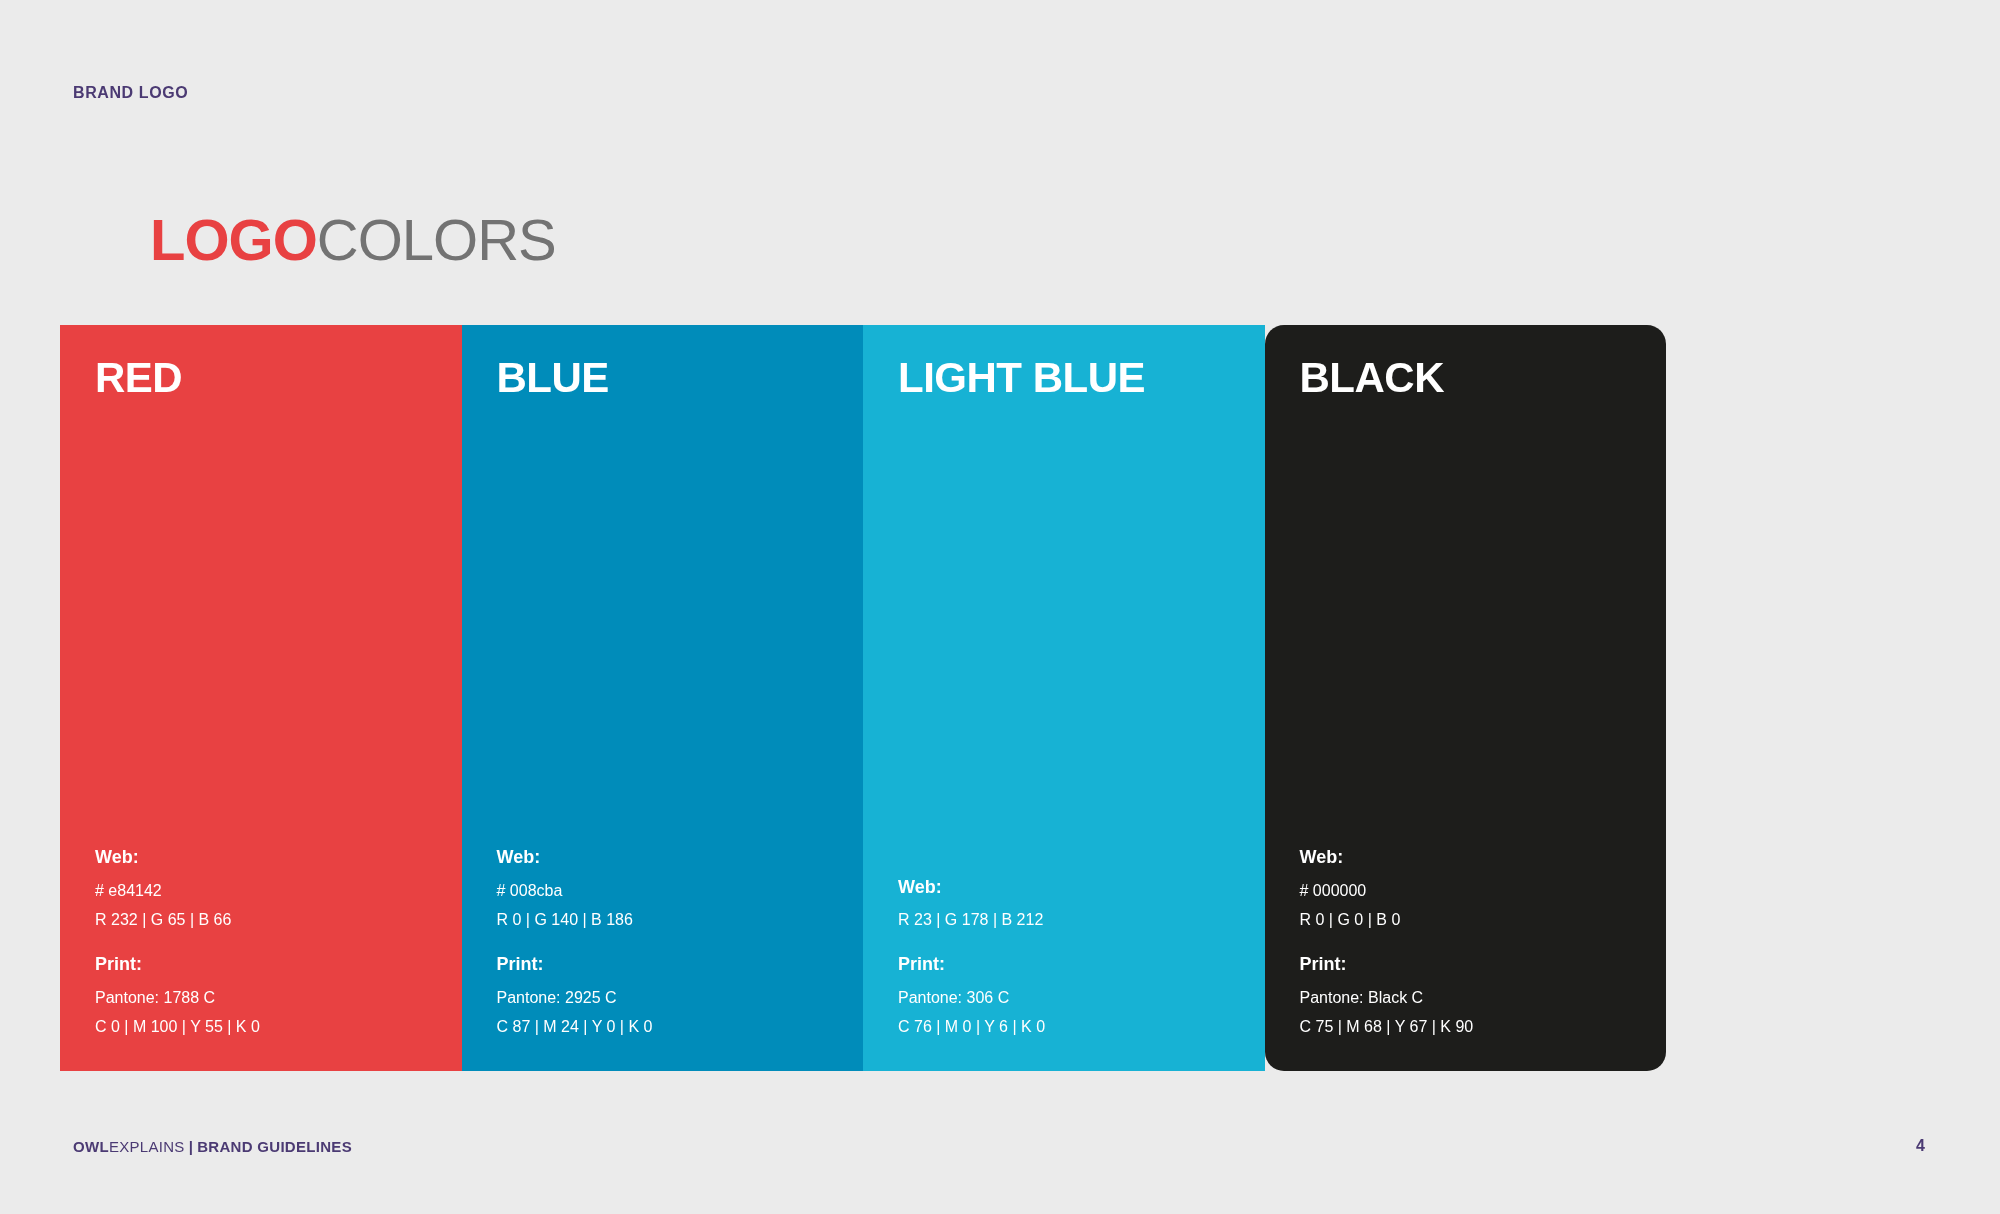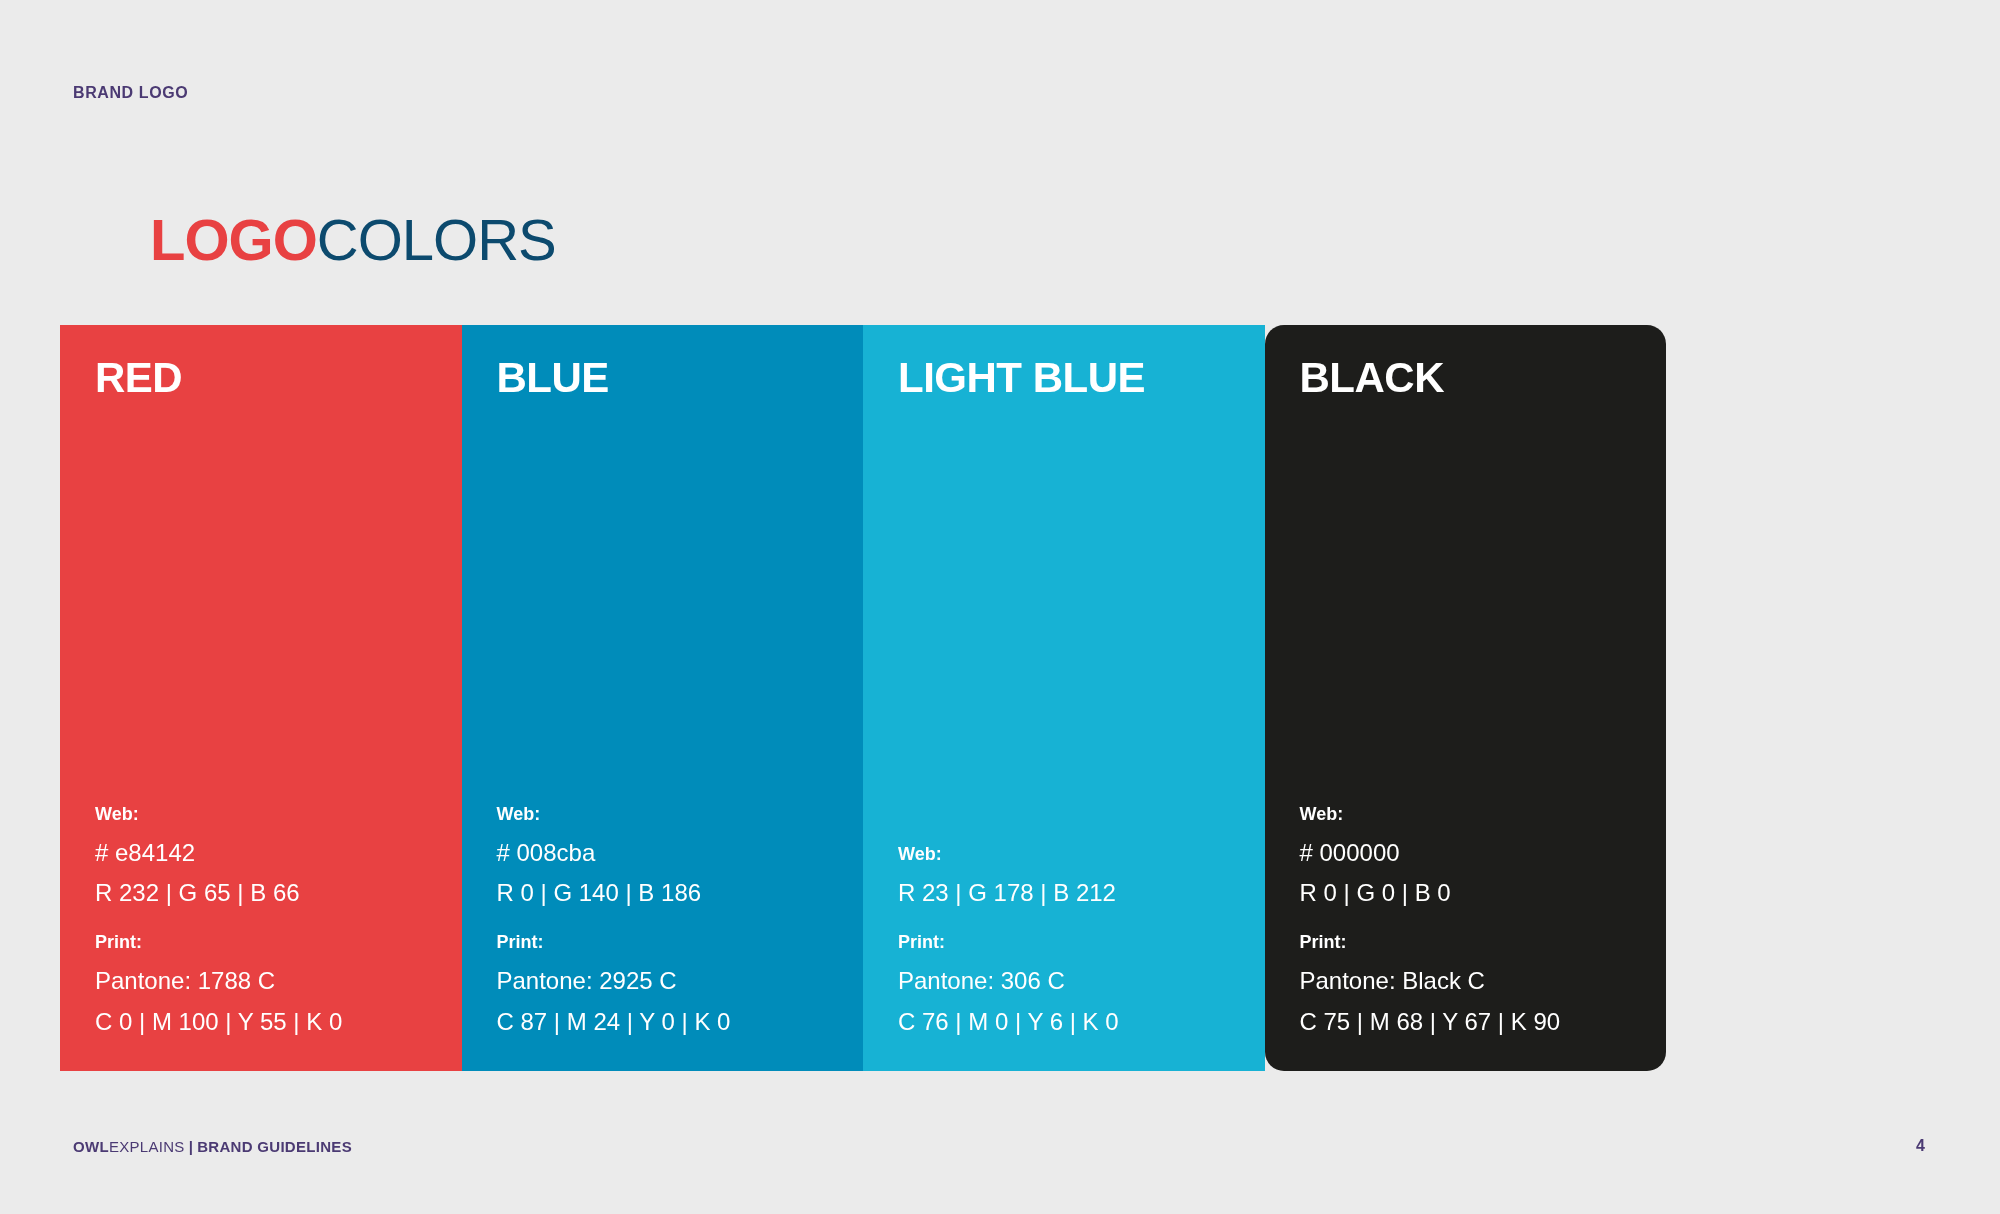--- a/index.html
+++ b/index.html
@@ -84,21 +84,21 @@
     color: #ffffff;
     width: 92%;
   }
   .spec-label {
     font-size: 18px;
     font-weight: 700;
     margin: 0 0 12px 0;
     line-height: 1.1;
   }
   .spec-line {
-    font-size: 24px;
+    font-size: 16px;
     font-weight: 400;
     margin: 0 0 8px 0;
     line-height: 1.35;
     white-space: nowrap;
   }
   .spec-line.last { margin-bottom: 0; }
   .spec-block + .spec-block { margin-top: 24px; }
 
   
   .footer {
@@ -123,21 +123,21 @@
     color: #4b3a73;
   }
 </style>
 </head>
 <body style="background: rgb(235, 235, 235);">
 
 <div class="page">
 
   <div class="eyebrow" style="color: rgb(75, 58, 115); margin-top: 12px;">BRAND LOGO</div>
 
-  <h1 class="title"><span class="t-strong" style="color: rgb(232, 65, 66);">LOGO</span><span class="t-light" style="color: #0c4a6e;">COLORS</span></h1>
+  <h1 class="title"><span class="t-strong" style="color: rgb(232, 65, 66);">LOGO</span><span class="t-light" style="color: #737373;">COLORS</span></h1>
 
   <div class="swatches">
 
     <div class="swatch" style="background: rgb(232, 65, 66);">
       <div class="swatch-name">RED</div>
       <div class="spec">
         <div class="spec-block">
           <div class="spec-label">Web:</div>
           <div class="spec-line"># e84142</div>
           <div class="spec-line last">R 232  |  G 65  |  B 66</div>

